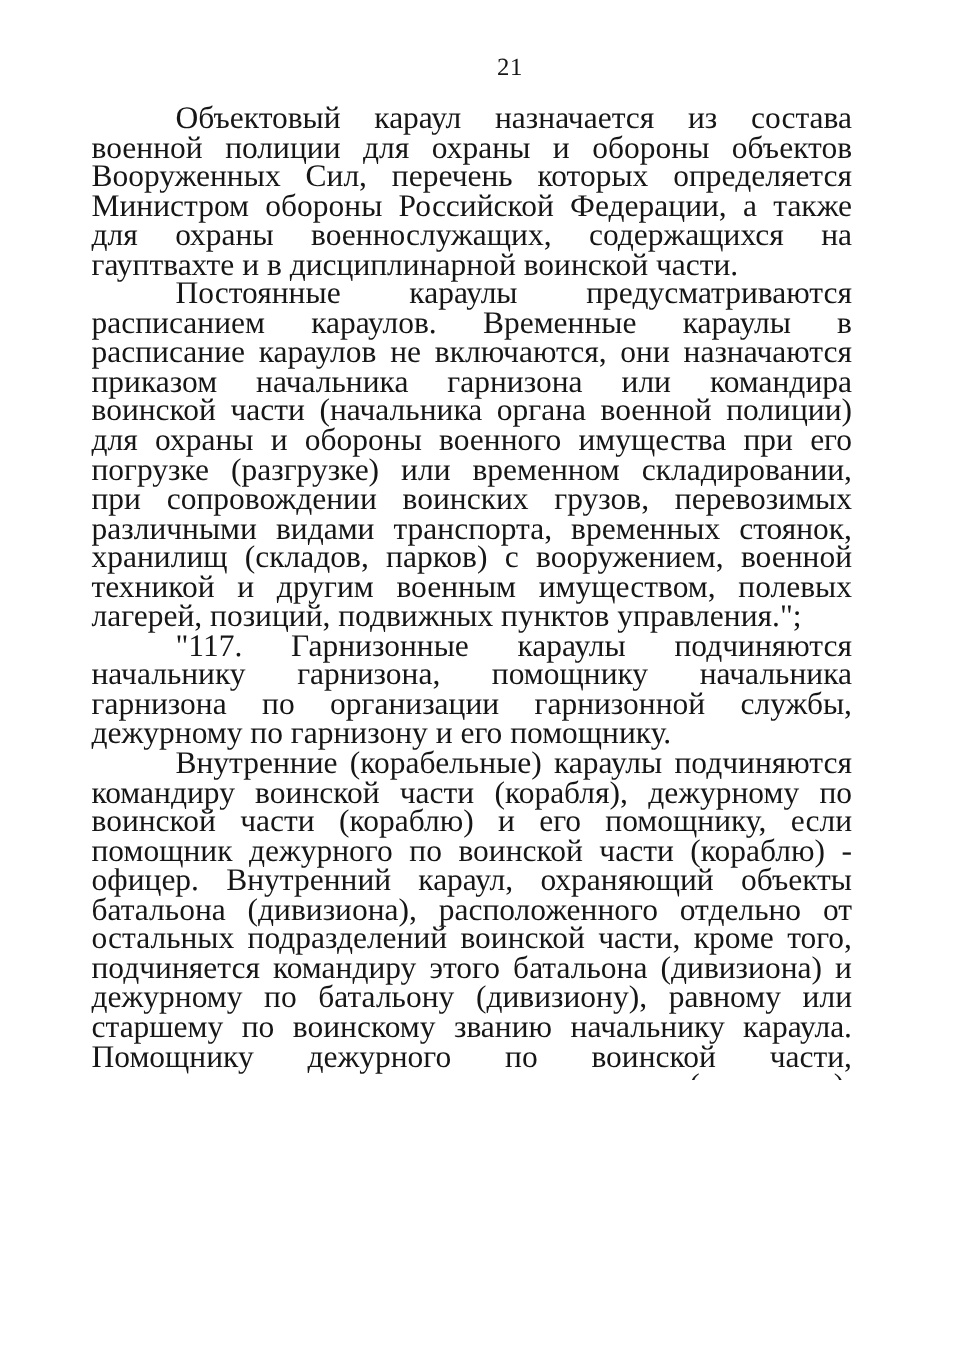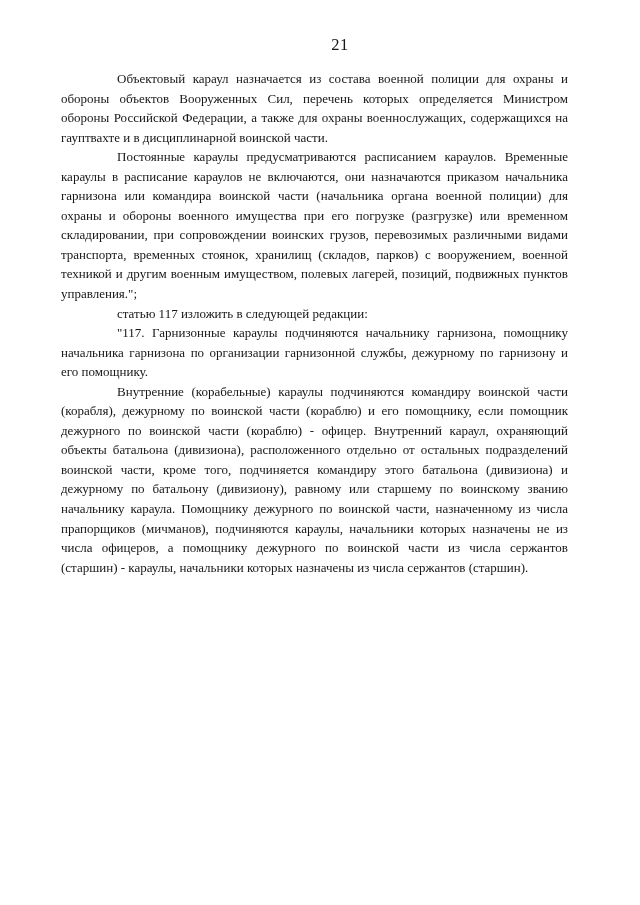--- a/index.html
+++ b/index.html
@@ -24,21 +24,21 @@
     width: 640px;
     text-align: center;
     font-size: 16.5px;
     letter-spacing: 0.5px;
   }
   .text-block {
     position: absolute;
     top: 69px;
     left: 61px;
     width: 507px;
-    font-size: 13px;
+    font-size: 21px;
     line-height: 19.55px;
     text-align: justify;
     text-justify: inter-word;
   }
   .text-block p {
     margin: 0;
     padding: 0;
     text-indent: 56px;
     hyphens: none;
     word-break: normal;
@@ -46,17 +46,16 @@
 </style>
 </head>
 <body>
 
 <div class="page">
   <div class="page-number">21</div>
 
   <div class="text-block">
     <p>Объектовый караул назначается из состава военной полиции для охраны и обороны объектов Вооруженных Сил, перечень которых определяется Министром обороны Российской Федерации, а также для охраны военнослужащих, содержащихся на гауптвахте и в дисциплинарной воинской части.</p>
     <p>Постоянные караулы предусматриваются расписанием караулов. Временные караулы в расписание караулов не включаются, они назначаются приказом начальника гарнизона или командира воинской части (начальника органа военной полиции) для охраны и обороны военного имущества при его погрузке (разгрузке) или временном складировании, при сопровождении воинских грузов, перевозимых различными видами транспорта, временных стоянок, хранилищ (складов, парков) с вооружением, военной техникой и другим военным имуществом, полевых лагерей, позиций, подвижных пунктов управления.";</p>
-    <p>статью 117 изложить в следующей редакции:</p>
     <p>"117. Гарнизонные караулы подчиняются начальнику гарнизона, помощнику начальника гарнизона по организации гарнизонной службы, дежурному по гарнизону и его помощнику.</p>
     <p>Внутренние (корабельные) караулы подчиняются командиру воинской части (корабля), дежурному по воинской части (кораблю) и его помощнику, если помощник дежурного по воинской части (кораблю) - офицер. Внутренний караул, охраняющий объекты батальона (дивизиона), расположенного отдельно от остальных подразделений воинской части, кроме того, подчиняется командиру этого батальона (дивизиона) и дежурному по батальону (дивизиону), равному или старшему по воинскому званию начальнику караула. Помощнику дежурного по воинской части, назначенному из числа прапорщиков (мичманов), подчиняются караулы, начальники которых назначены не из числа офицеров, а помощнику дежурного по воинской части из числа сержантов (старшин) - караулы, начальники которых назначены из числа сержантов (старшин).</p>
   </div>
 </div>
 
 </body></html>

